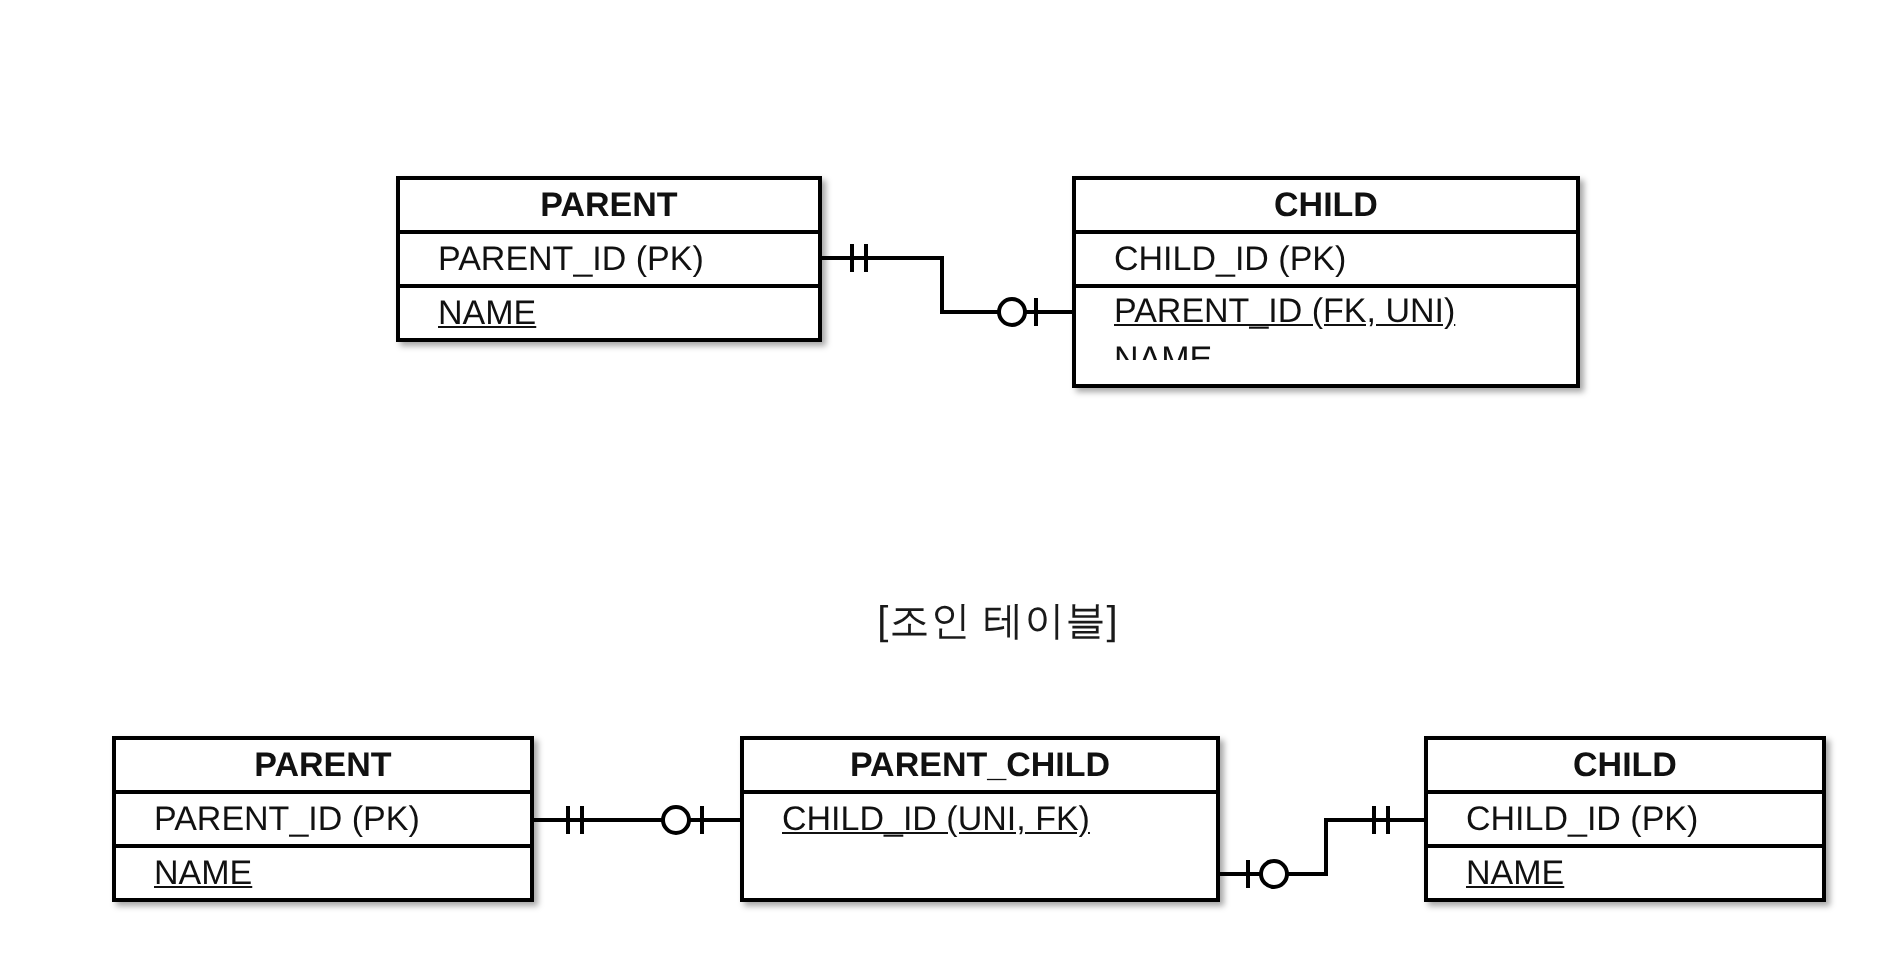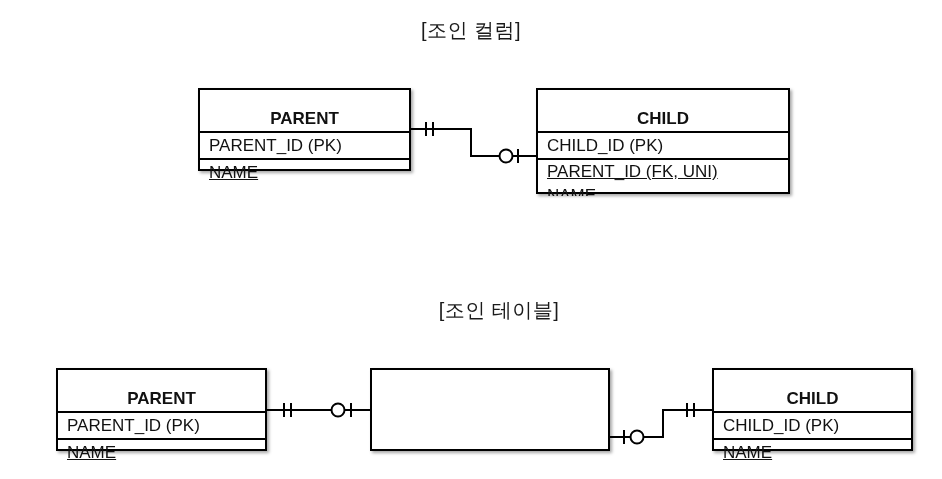--- a/index.html
+++ b/index.html
@@ -42,27 +42,26 @@
   }
   .er-table .hdr {
     height: 25px;
     line-height: 25px;
     text-align: center;
     font-weight: bold;
     font-size: 17px;
     border-bottom: 2px solid #000000;
     white-space: nowrap;
     overflow: hidden;
-    margin-top: 16px;
   }
   .er-table .row {
     height: 25px;
     line-height: 25px;
     font-size: 17px;
-    padding-left: 9px;
+    padding-left: 19px;
     border-bottom: 2px solid #000000;
     white-space: nowrap;
     overflow: hidden;
   }
   .er-table .row:last-child { border-bottom: none; text-decoration: underline; }
   .er-table .row.dbl {
     height: 36px;
     line-height: 24px;
   }
   .er-table .row.dbl div {
@@ -98,21 +97,20 @@
     </g>
 
     <g>
       <path d="M610 437 H663 V410 H712"></path>
       <path d="M624 430 V444"></path>
       <circle cx="637" cy="437" r="6.5" fill="#ffffff"></circle>
       <path d="M687 403 V417 M694 403 V417"></path>
     </g>
   </svg>
 
-  <div class="section-title title-top">[조인 컬럼]</div>
 
   <div class="er-table t-top-parent">
     <div class="hdr">PARENT</div>
     <div class="row">PARENT_ID (PK)</div>
     <div class="row">NAME</div>
   </div>
 
   <div class="er-table t-top-child">
     <div class="hdr">CHILD</div>
     <div class="row">CHILD_ID (PK)</div>
@@ -124,20 +122,22 @@
 
   <div class="section-title title-bottom">[조인 테이블]</div>
 
   <div class="er-table t-bot-parent">
     <div class="hdr">PARENT</div>
     <div class="row">PARENT_ID (PK)</div>
     <div class="row">NAME</div>
   </div>
 
   <div class="er-table t-bot-junction">
+    <div class="hdr">PARENT_CHILD</div>
+    <div class="row">CHILD_ID (UNI, FK)</div>
   </div>
 
   <div class="er-table t-bot-child">
     <div class="hdr">CHILD</div>
     <div class="row">CHILD_ID (PK)</div>
     <div class="row">NAME</div>
   </div>
 
 </div>
 

